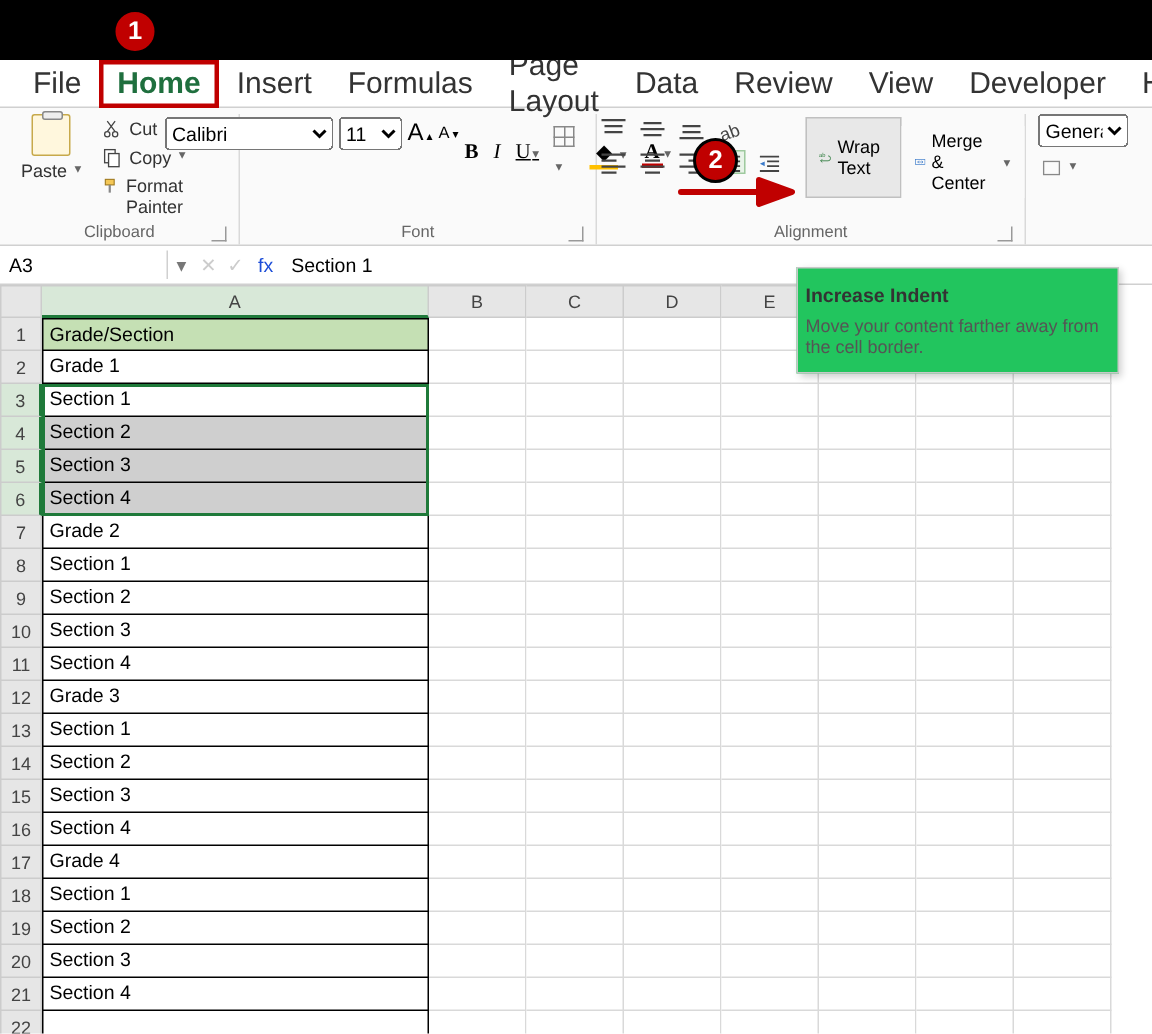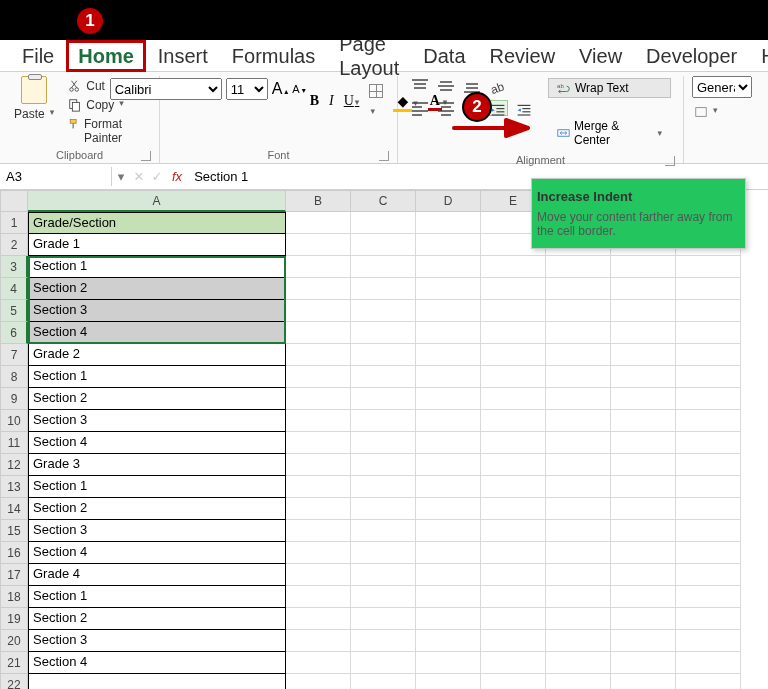--- a/index.html
+++ b/index.html
@@ -25,21 +25,21 @@
   .font-bot span, .font-bot .ico { cursor: pointer; font-family: "Times New Roman", serif; }
   .rg-font-wrap { display:flex; flex-direction:row; }
   .align-rows { display:flex; flex-direction:column; gap:6px; }
   .align-row { display:flex; gap:6px; align-items:center; }
   .align-ico { width:20px; height:16px; cursor:pointer; display:inline-block; }
   .btn-box { border:1px solid #c0c0c0; background:#f0f0f0; padding:2px 8px; font-size:12px; cursor:pointer; display:flex; align-items:center; gap:4px; }
   .merge-row { display:flex; gap:4px; align-items:flex-end; padding-top:6px; }
   .name-box-row { display:flex; align-items:center; border-bottom:1px solid #d0d0d0; height:26px; font-size:13px; }
   .name-box { width:112px; padding:2px 6px; border-right:1px solid #d0d0d0; background:#fff; }
   .nb-ctrl { width:18px; text-align:center; color:#777; cursor:pointer; }
-  .fx { font-style:italic; color:#b91c1c; padding:0 6px; }
+  .fx { color:#1d4ed8; padding:0 6px; }
   .formula-bar { flex:1; padding:2px 6px; }
   .sheet { display:flex; position:relative; }
   .row-headers { display:flex; flex-direction:column; width:28px; }
   .corner, .rh, .ch { background:#e6e6e6; border:1px solid #ccc; font-size:12px; color:#444; display:flex; align-items:center; justify-content:center; }
   .corner { height:22px; width:28px; }
   .rh { height:22px; width:28px; border-top:none; }
   .ch { height:22px; border-left:none; }
   .grid { display:flex; flex-direction:column; }
   .col-headers { display:flex; }
   .cells-row { display:flex; }
@@ -220,21 +220,21 @@
               </svg></span>
           <span class="align-ico indent-btn"><svg class="align-svg" viewBox="0 0 20 16">
                 <line x1="2" y1="3" x2="18" y2="3"></line>
                 <line x1="8" y1="7" x2="18" y2="7"></line>
                 <line x1="8" y1="11" x2="18" y2="11"></line>
                 <line x1="2" y1="15" x2="18" y2="15"></line>
                 <path d="M6 7 L2 9 L6 11 Z" fill="#3a7aca" stroke="none"></path>
               </svg></span>
         </div>
       </div>
-      <div style="display:flex;flex-direction:column;gap:12px;">
+      <div style="display:flex;flex-direction:row;gap:0;">
         <div class="btn-box wrap">
           <svg width="14" height="14" viewBox="0 0 16 16">
               <text x="0" y="8" font-size="7" fill="#2a7a3a">ab</text>
               <path d="M2 12h9a3 3 0 0 0 0-6" stroke="#2a7a3a" fill="none"></path>
               <path d="M4 10l-2 2 2 2" stroke="#2a7a3a" fill="none"></path>
             </svg>
           <span>Wrap Text</span>
         </div>
         <div class="merge-row">
           <div class="btn-box" style="background:#fafafa;border-color:transparent;">

